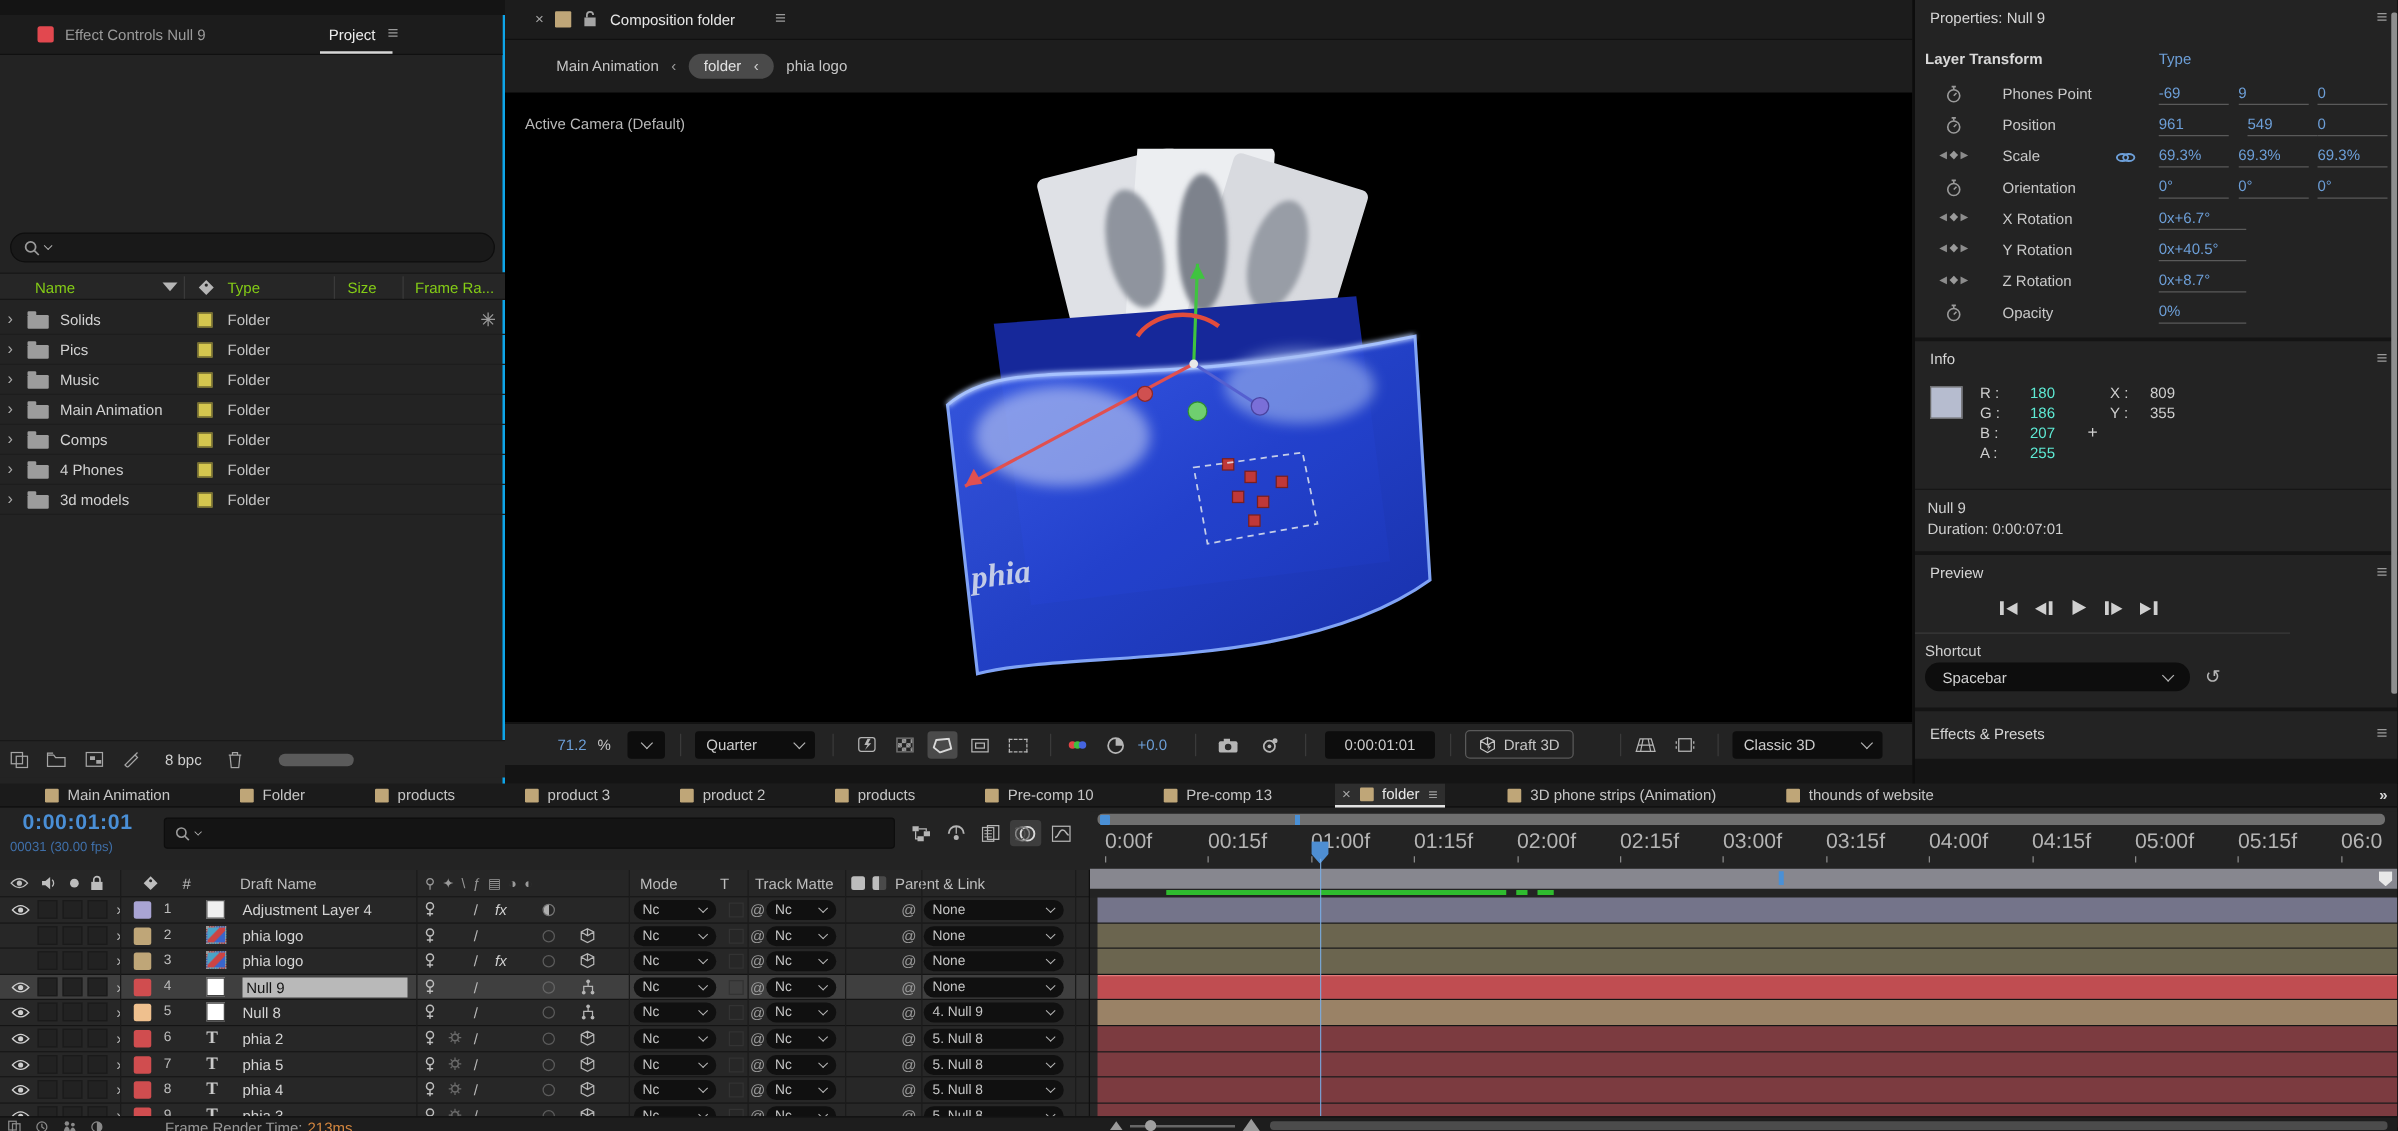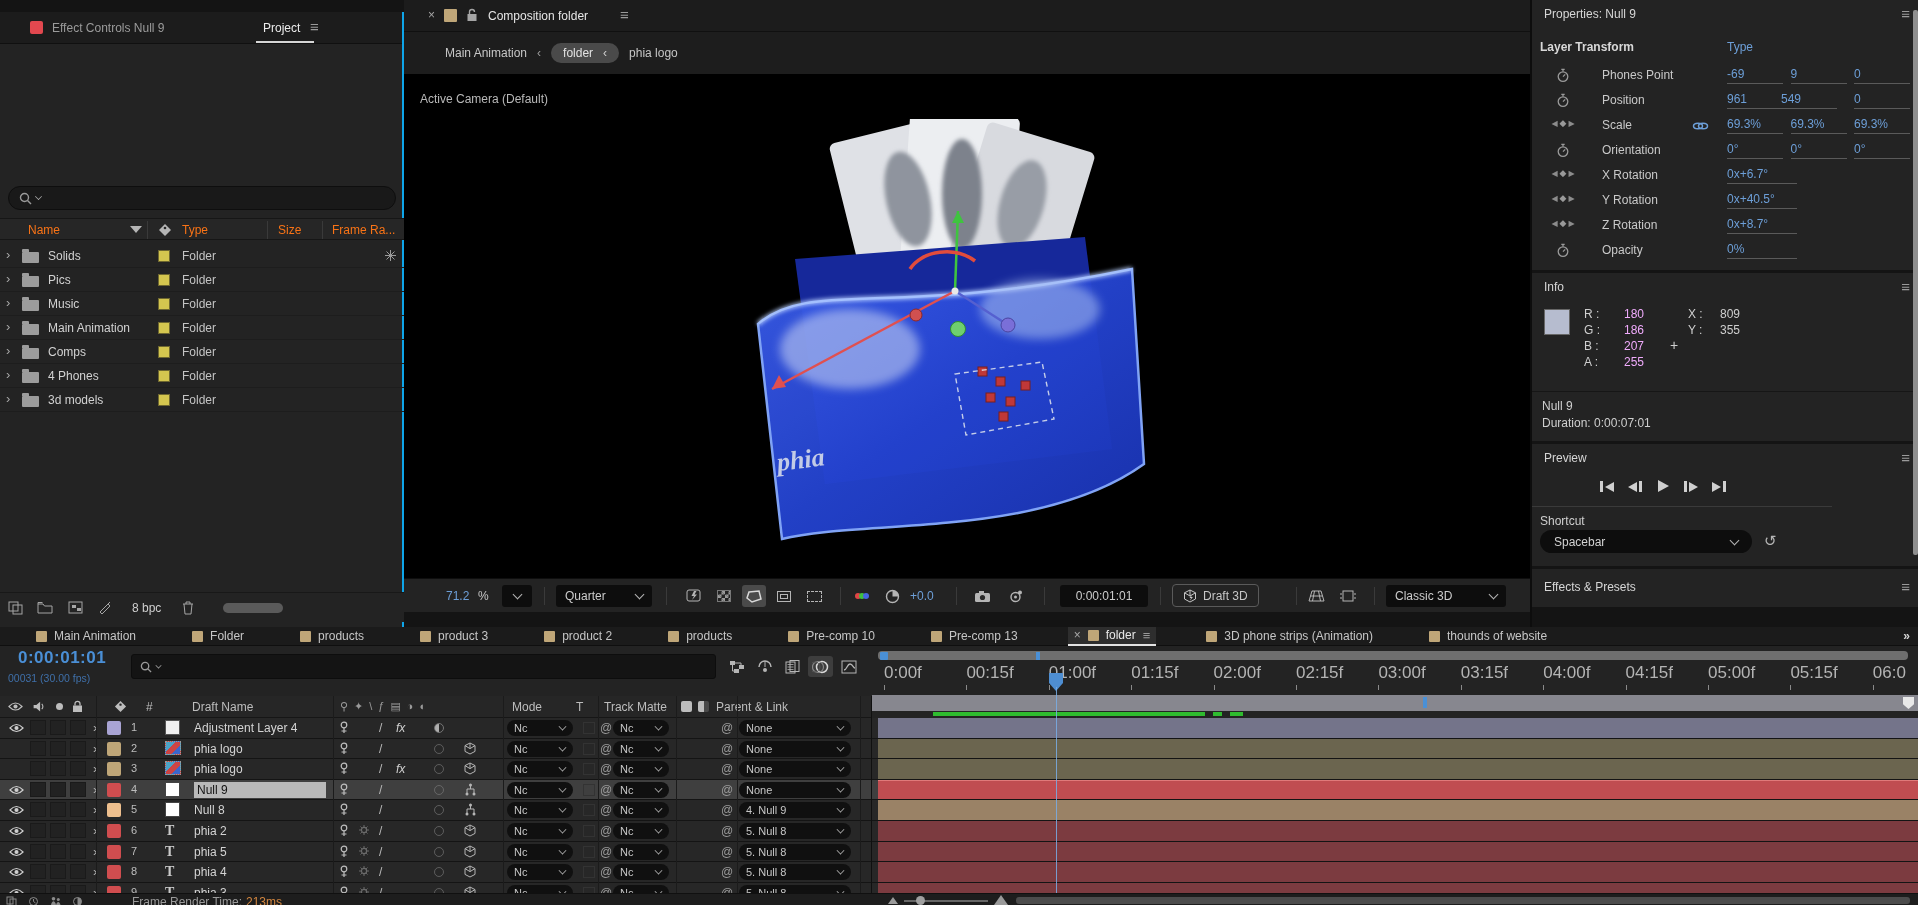--- a/index.html
+++ b/index.html
@@ -18,21 +18,21 @@
   #project{left:0;top:12px;width:404px;height:627px;border-right:2px solid #0ea5e9}
   #project .tabbar{position:absolute;left:0;top:0;right:0;height:32px;background:#1c1c1c;border-bottom:1px solid #101010}
   #prj-red{position:absolute;left:30px;top:9px;width:13px;height:13px;background:#e2484f;border-radius:2px}
   #prj-tab1{position:absolute;left:52px;top:9px;color:#9b9b9b}
   #prj-tab2{position:absolute;left:263px;top:9px;color:#ececec}
   #prj-underline{position:absolute;left:256px;top:29px;width:58px;height:2px;background:#d6d6d6}
   #prj-menu{position:absolute;left:310px;top:7px}
   #prj-search{position:absolute;left:8px;top:174px;width:388px;height:24px;background:#191919;
               border:1px solid #0e0e0e;border-radius:12px;display:flex;align-items:center;padding:0 10px;gap:3px}
   #prj-cols{position:absolute;left:0;top:206px;width:404px;height:22px;background:#262626;
-            border-top:1px solid #161616;border-bottom:1px solid #161616;color:#f97316}
+            border-top:1px solid #161616;border-bottom:1px solid #161616;color:#84cc16}
   .prj{position:absolute;left:0;width:404px;height:24px;border-bottom:1px solid #1d1d1d}
   .prj .pchev{position:absolute;left:6px;top:3px;color:#a8a8a8;font-size:13px}
   .pfold{position:absolute;left:22px;top:8px;width:17px;height:11px;background:#9c9c9c;border-radius:1px}
   .pfold:before{content:"";position:absolute;top:-3px;left:0;width:7px;height:3px;background:#9c9c9c;border-radius:1px 1px 0 0}
   .prj .pname{position:absolute;left:48px;top:5px;color:#d2d2d2}
   .psq{position:absolute;left:158px;top:6px;width:12px;height:12px;background:#d4c64f;border:1px solid #6e6730}
   .prj .ptype{position:absolute;left:182px;top:5px;color:#c4c4c4}
   #prj-footer{position:absolute;left:0;top:580px;width:404px;height:30px;background:#232323;border-top:1px solid #181818;display:flex;align-items:center;gap:12px;padding:0 6px}
   .fic{width:18px;height:16px;display:flex;align-items:center;justify-content:center;color:#a5a5a5}
   #bpc{color:#cfcfcf;padding:2px 6px}
@@ -57,21 +57,21 @@
   .rtitle{position:absolute;left:12px;top:7px;color:#d6d6d6}
   .rmenu{position:absolute;right:10px;top:6px}
   .prow{position:absolute;left:0;width:388px;height:25px}
   .pctrl{position:absolute;left:6px;top:4px;width:50px;display:flex;align-items:center;gap:2px;justify-content:center}
   .knav{color:#8c8c8c;font-size:8px}
   .knav.d{font-size:9px;color:#9a9a9a}
   .plabel{position:absolute;left:70px;top:4px;color:#c9c9c9}
   .plink{position:absolute;left:160px;top:7px}
   .pval{position:absolute;top:3px;width:56px;color:#6d9fd8;border-bottom:1px solid #5a5a5a;padding-bottom:2px}
   .ichl{position:absolute;left:52px;color:#cfcfcf}
-  .ichv{position:absolute;left:92px;color:#f0abfc}
+  .ichv{position:absolute;left:92px;color:#5eead4}
   #info-swatch{position:absolute;left:12px;top:36px;width:26px;height:26px;border:1px solid #666}
   .tb{display:inline-flex;align-items:center;gap:2px}
   .tri-r{width:0;height:0;border-top:5px solid transparent;border-bottom:5px solid transparent;border-left:9px solid #cfcfcf}
   .tri-l{width:0;height:0;border-top:5px solid transparent;border-bottom:5px solid transparent;border-right:9px solid #cfcfcf}
   .tbar{width:2.5px;height:11px;background:#cfcfcf}
   #shortcut-dd{position:absolute;left:8px;top:86px;width:212px;height:23px;background:#0d0d0d;border-radius:12px;
                display:flex;align-items:center;justify-content:space-between;padding:0 14px;color:#d2d2d2}
   #right-scroll{position:absolute;left:381px;top:10px;width:5px;height:545px;background:#8f8f8f;border-radius:2px}
 
   
@@ -446,21 +446,21 @@
           </div>
           <div class="prow" style="top: 89px;">
             <span class="pctrl">
               <svg width="14" height="15" viewBox="0 0 14 15">
                 <circle cx="7" cy="8.6" r="4.8" fill="none" stroke="#9a9a9a" stroke-width="1.3"></circle>
                 <path d="M5.3 1.3 h3.4 M7 1.3 V3.6 M7 8.6 L9.2 6.4" stroke="#9a9a9a" stroke-width="1.3" fill="none"></path>
               </svg>
             </span>
             <span class="plabel">Position</span>
             <span class="pval" style="left:195px">961</span>
-            <span class="pval" style="left:249px">549</span>
+            <span class="pval" style="left:266px">549</span>
             <span class="pval" style="left:322px">0</span>
           </div>
           <div class="prow" style="top: 114px;">
             <span class="pctrl">
               <span class="knav">◀</span>
               <span class="knav d">◆</span>
               <span class="knav">▶</span>
             </span>
             <span class="plabel">Scale</span>
             <span class="plink">

